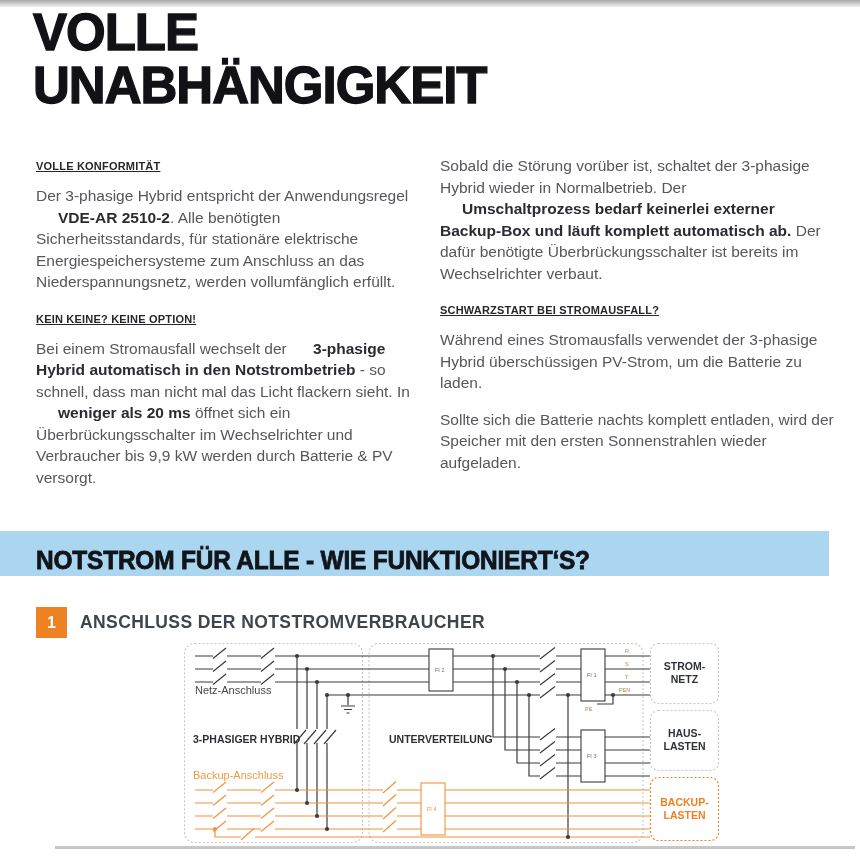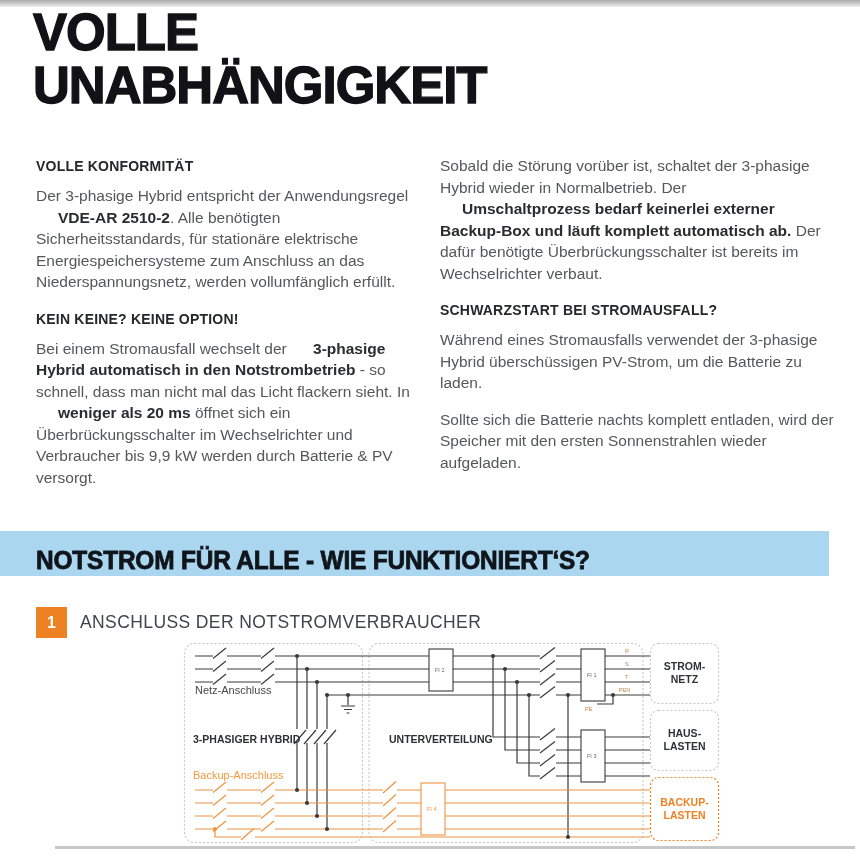--- a/index.html
+++ b/index.html
@@ -20,38 +20,38 @@
     background:linear-gradient(#a9a9a9,#efefef);}
 
   h1.page-title{position:absolute;left:33px;top:6px;
     font-size:51px;line-height:53px;font-weight:bold;letter-spacing:-1px;
     color:#121216;-webkit-text-stroke:1.3px #121216;text-transform:uppercase;}
 
   .col{position:absolute;top:155px;}
   .col.left{left:36px;width:392px;}
   .col.right{left:440px;width:398px;}
   .block{margin-bottom:7px;}
-  .block h3{font-size:14px;line-height:22px;color:var(--heading-dark);
-    font-weight:bold;letter-spacing:.2px;margin-bottom:8px;}
+  .block h3{font-size:11px;line-height:22px;color:var(--heading-dark);
+    font-weight:bold;letter-spacing:.2px;margin-bottom:8px;text-decoration:underline;}
   .block p{font-size:15.5px;line-height:21.5px;color:var(--body-gray);
     margin-bottom:15px;}
   .block p b{color:#2b2c32;margin-left:22px;}
 
   .banner{position:absolute;left:0;top:531px;width:829px;height:45px;
     background:var(--banner-blue);display:flex;align-items:flex-end;}
   .banner .banner-text{display:inline-block;transform:scaleX(.94);transform-origin:left center;
     margin-left:36px;font-size:26px;font-weight:bold;letter-spacing:-.2px;
     color:#10151c;-webkit-text-stroke:.8px #10151c;}
 
   .section-head{position:absolute;left:36px;top:607px;height:31px;}
   .section-num{position:absolute;left:0;top:0;width:31px;height:31px;
     background:var(--accent-orange);color:#fff;font-size:16px;font-weight:bold;
     text-align:center;line-height:31px;}
   .section-title{position:absolute;left:44px;top:0;width:700px;white-space:nowrap;
-    font-size:17.5px;line-height:31px;font-weight:400;letter-spacing:.4px;color:#3f454d;}
+    font-size:17.5px;line-height:31px;font-weight:700;letter-spacing:.4px;color:#3f454d;}
 
   .diagram{position:absolute;left:183px;top:642px;width:537px;height:202px;}
   svg .outline{fill:#fff;stroke:var(--box-gray);stroke-width:1.1;stroke-dasharray:2 2;}
   svg .blk{stroke:var(--line-dark);stroke-width:1.2;fill:none;}
   svg .org{stroke:var(--diagram-orange);stroke-width:1.2;fill:none;}
   svg .fibox{fill:#fff;stroke:var(--line-dark);stroke-width:1.1;}
   svg .fibox-o{fill:#fff;stroke:var(--diagram-orange);stroke-width:1.1;}
   svg .obox{fill:#fff;stroke:var(--accent-orange);stroke-width:1.2;stroke-dasharray:2 2;}
   svg text{font-family:"Liberation Sans",sans-serif;}
   svg .lbl{font-size:11px;fill:#46474c;}

